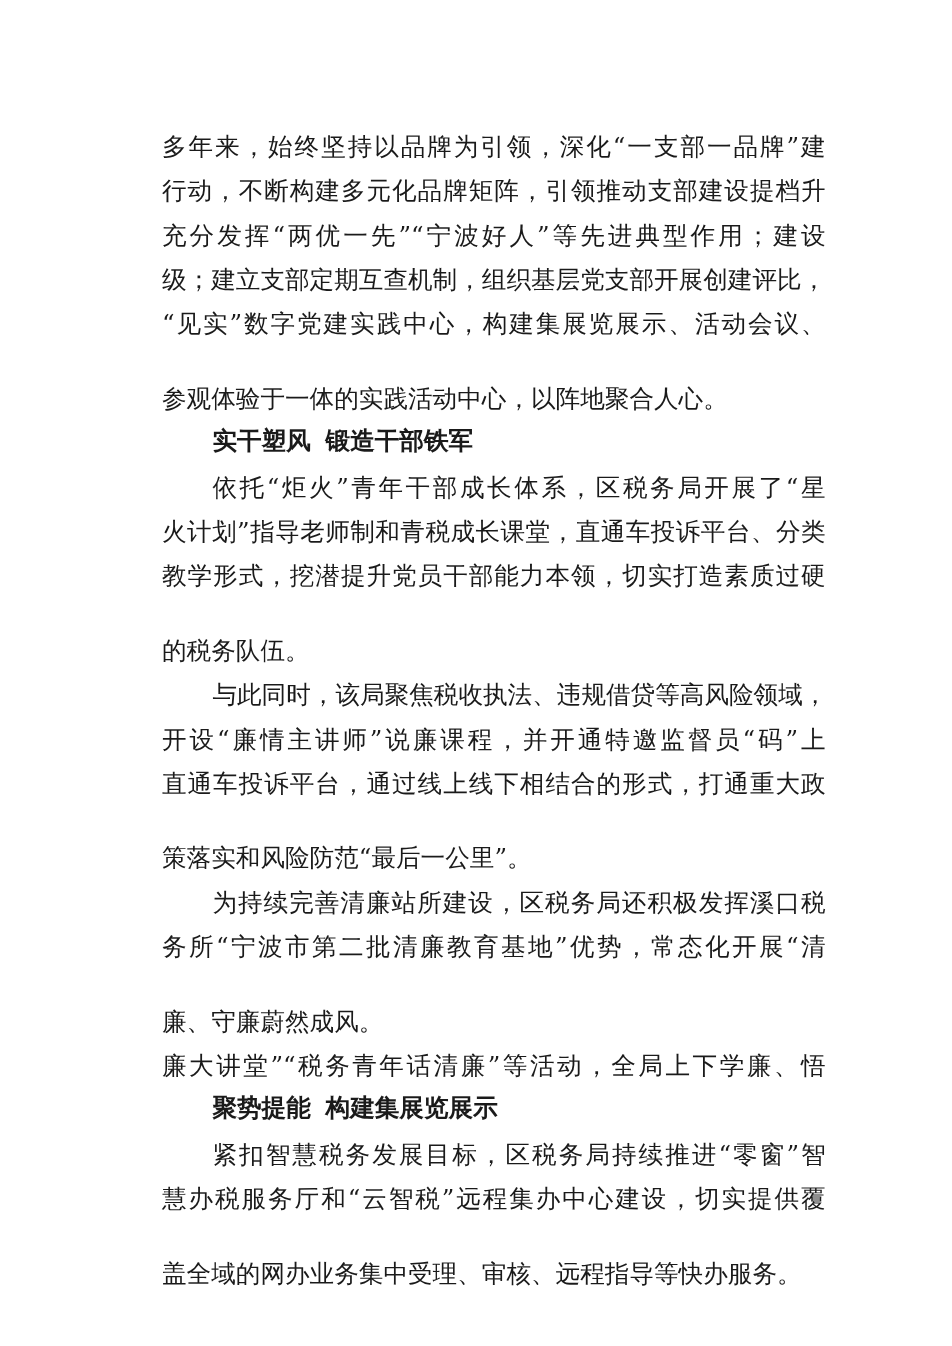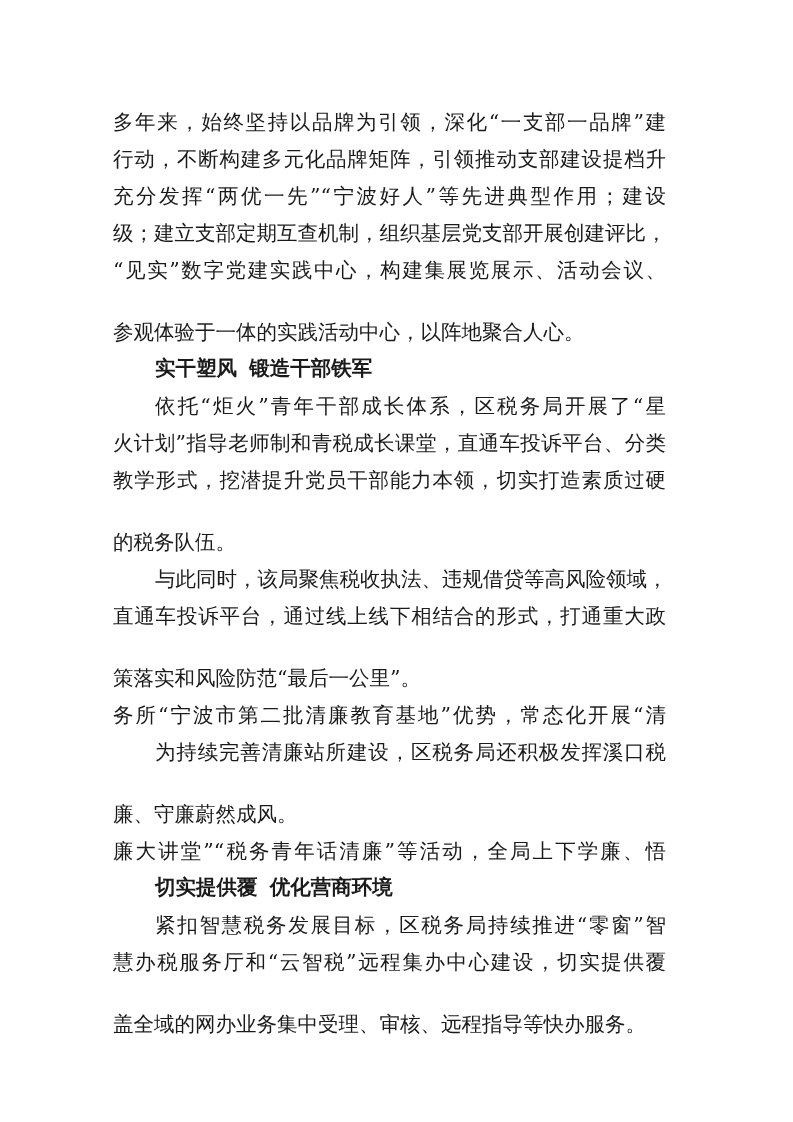--- a/index.html
+++ b/index.html
@@ -10,21 +10,21 @@
     body {
       width: 793px;
       height: 1122px;
       position: relative;
       overflow: hidden;
       font-family: "DejaVu Serif", "Liberation Serif", serif;
       color: #1a1a1a;
     }
     .page {
       position: absolute;
-      left: 113px;
+      left: 135px;
       top: 104px;
       width: 553px;
     }
     .line {
       height: 37px;
       line-height: 37px;
       font-size: 20.5px;
       white-space: nowrap;
       text-align: justify;
       text-align-last: justify;
@@ -67,32 +67,33 @@
 
   <div class="para">
     <div class="line indent">依托“炬火”青年干部成长体系，区税务局开展了“星</div>
     <div class="line">火计划”指导老师制和青税成长课堂，直通车投诉平台、分类</div>
     <div class="line">教学形式，挖潜提升党员干部能力本领，切实打造素质过硬</div>
     <div class="line last">的税务队伍。</div>
   </div>
 
   <div class="para">
     <div class="line indent">与此同时，该局聚焦税收执法、违规借贷等高风险领域，</div>
+    <div class="line">开设“廉情主讲师”说廉课程，并开通特邀监督员“码”上</div>
     <div class="line">直通车投诉平台，通过线上线下相结合的形式，打通重大政</div>
     <div class="line last">策落实和风险防范“最后一公里”。</div>
   </div>
 
   <div class="para">
+    <div class="line indent">为持续完善清廉站所建设，区税务局还积极发挥溪口税</div>
     <div class="line">务所“宁波市第二批清廉教育基地”优势，常态化开展“清</div>
-    <div class="line indent">为持续完善清廉站所建设，区税务局还积极发挥溪口税</div>
     <div class="line last">廉、守廉蔚然成风。</div>
     <div class="line">廉大讲堂”“税务青年话清廉”等活动，全局上下学廉、悟</div>
   </div>
 
-  <div class="heading">切实提供覆 优化营商环境</div>
+  <div class="heading">聚势提能 构建集展览展示</div>
 
   <div class="para">
     <div class="line indent">紧扣智慧税务发展目标，区税务局持续推进“零窗”智</div>
     <div class="line">慧办税服务厅和“云智税”远程集办中心建设，切实提供覆</div>
     <div class="line last">盖全域的网办业务集中受理、审核、远程指导等快办服务。</div>
   </div>
 
 </div>
 
 </body></html>

